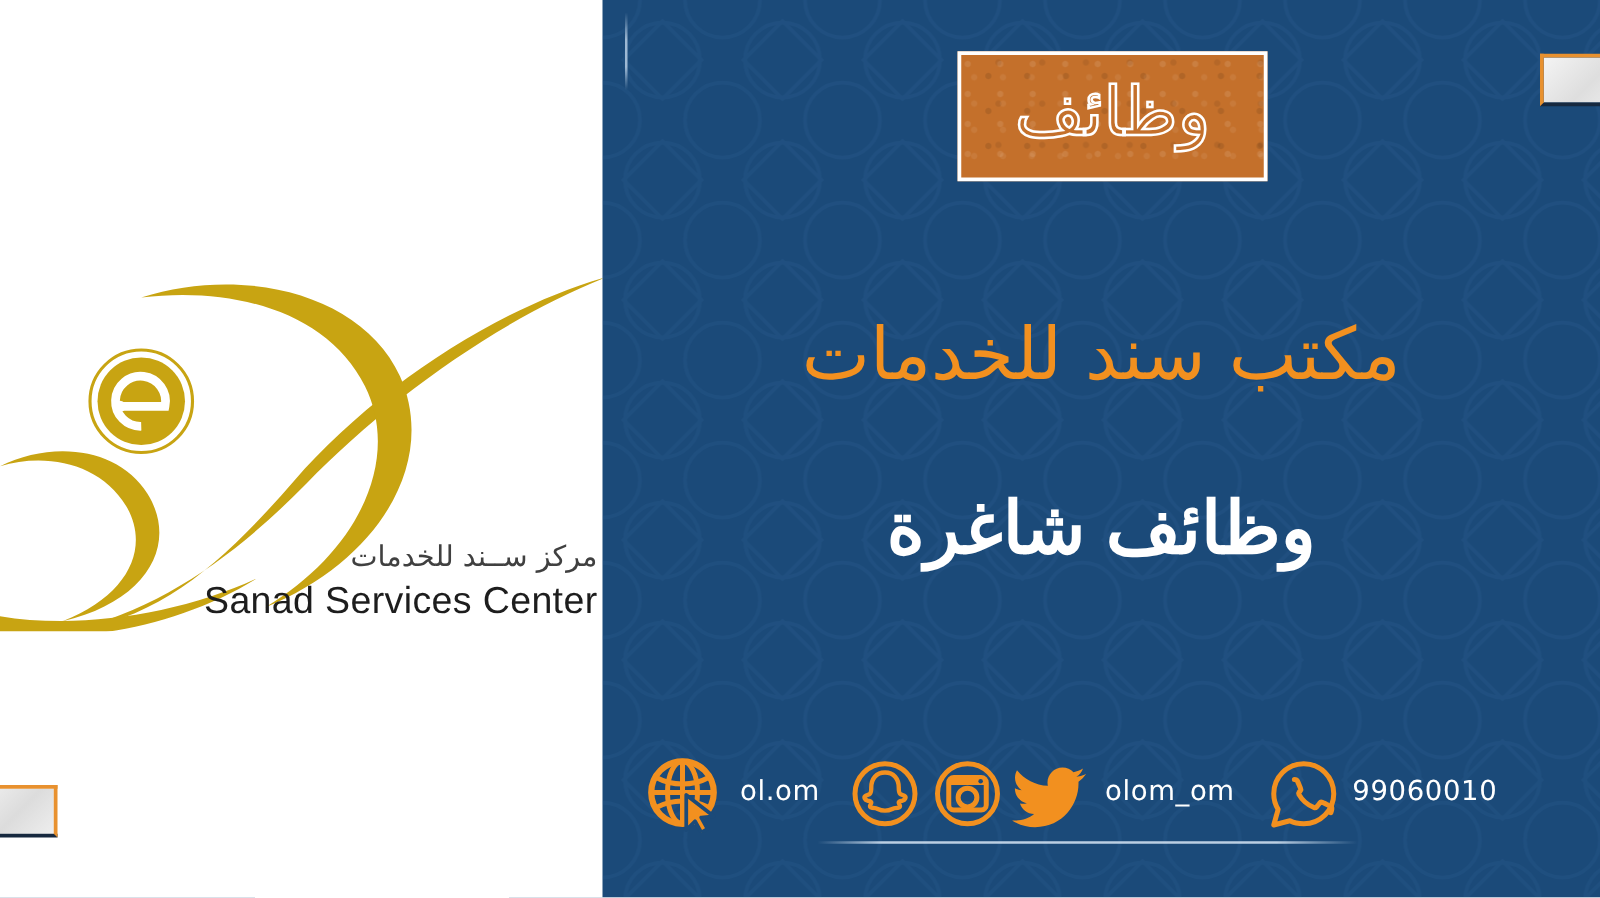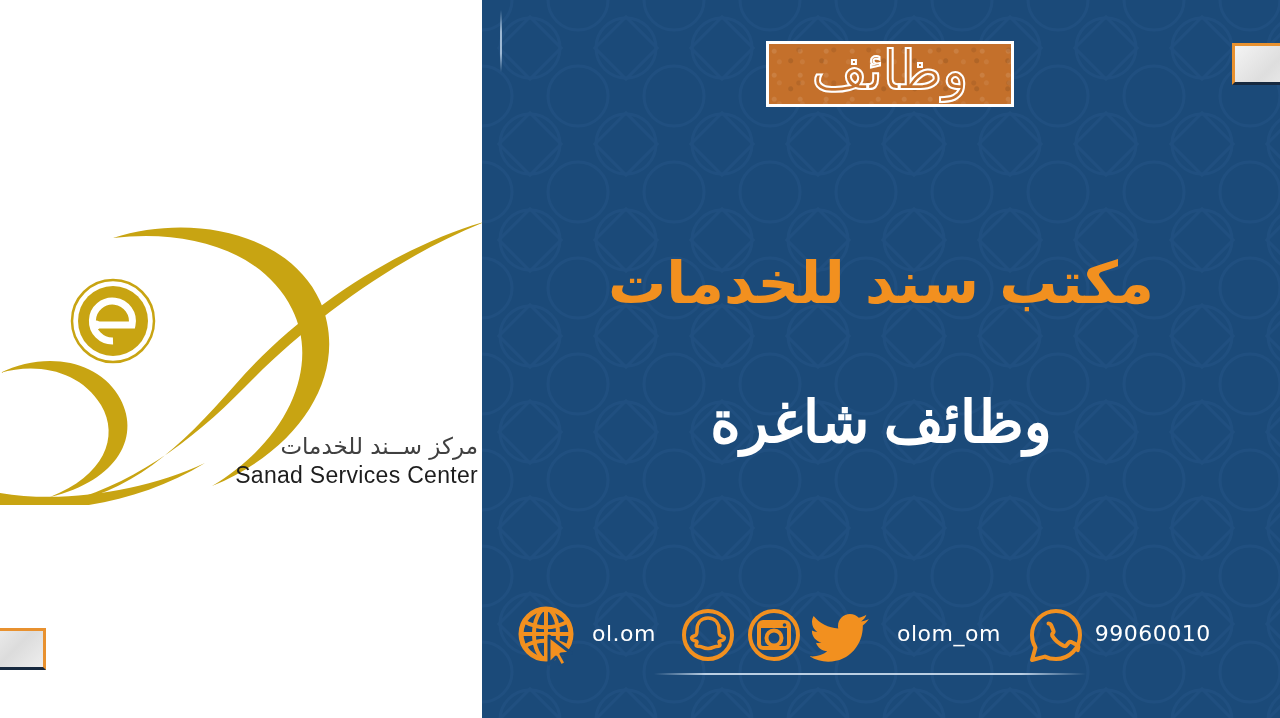--- a/index.html
+++ b/index.html
@@ -56,21 +56,21 @@
     color: #404040;
     letter-spacing: 0px;
     line-height: 1.25;
     white-space: nowrap;
     padding-right: 2px;
   }
   .brand-en {
     font-family: "Liberation Sans", "DejaVu Sans", sans-serif;
     direction: ltr;
     text-align: right;
-    font-size: 23px;
+    font-size: 30px;
     color: #1d1d1d;
     line-height: 1.3;
     letter-spacing: 0.3px;
     padding-right: 2px;
     white-space: nowrap;
     margin-left: 43px;
   }
 
   
   .deco-card {
@@ -114,21 +114,21 @@
     inset: 0;
     opacity: 0.5;
   }
 
   
   .badge {
     position: absolute;
     left: 284px;   
     top: 41px;
     width: 248px;
-    height: 66px;
+    height: 104px;
     box-sizing: border-box;
     border: 3px solid #ffffff;
     background-color: #c4702b;
     background-image:
       radial-gradient(circle at 20% 30%, rgba(255,255,255,.10) 0 2px, transparent 3px),
       radial-gradient(circle at 70% 60%, rgba(0,0,0,.10) 0 2px, transparent 3px),
       radial-gradient(circle at 45% 85%, rgba(255,255,255,.07) 0 2px, transparent 3px),
       radial-gradient(circle at 85% 18%, rgba(0,0,0,.08) 0 2px, transparent 3px);
     background-size: 26px 24px, 31px 28px, 23px 21px, 35px 33px;
     display: flex;
@@ -149,35 +149,35 @@
 
   
   .headline {
     position: absolute;
     left: 0;
     top: 250px;
     width: 798px;
     text-align: center;
     direction: rtl;
     font-family: "DejaVu Sans", "Liberation Sans", sans-serif;
-    font-weight: bold;
+    font-weight: normal;
     font-size: 58px;
     line-height: 1.15;
     color: #f2901f;
     letter-spacing: 0px;
     white-space: nowrap;
   }
   .subhead {
     position: absolute;
     left: 0;
     top: 390px;
     width: 798px;
     text-align: center;
     direction: rtl;
-    font-family: Liberation Serif, serif;
+    font-family: Liberation Sans, sans-serif;
     font-weight: bold;
     font-size: 58px;
     line-height: 1.15;
     color: #ffffff;
     white-space: nowrap;
   }
 
   
   .social-bar {
     position: absolute;
@@ -325,21 +325,21 @@
         <svg class="s-icon" width="60" height="56" viewBox="0 0 60 56">
           <path d="M58 12.5 c-2.2 1 -4.5 1.6 -6.9 1.9 2.5 -1.5 4.4 -3.8 5.3 -6.6
                    -2.3 1.4 -4.9 2.4 -7.6 2.9 -2.2 -2.3 -5.3 -3.8 -8.8 -3.8
                    -6.6 0 -12 5.4 -12 12 0 .9 .1 1.9 .3 2.7 -10 -.5 -18.8 -5.3 -24.7 -12.5
                    -1 1.8 -1.6 3.8 -1.6 6 0 4.2 2.1 7.8 5.3 10 -2 -.1 -3.8 -.6 -5.4 -1.5 v.2
                    c0 5.8 4.1 10.7 9.6 11.8 -1 .3 -2.1 .4 -3.2 .4 -.8 0 -1.5 -.1 -2.3 -.2
                    1.5 4.8 6 8.3 11.3 8.4 -4.1 3.2 -9.3 5.2 -15 5.2 -1 0 -1.9 -.1 -2.9 -.2
                    5.4 3.5 11.8 5.5 18.7 5.5 22.4 0 34.7 -18.6 34.7 -34.7 v-1.6
                    c2.4 -1.7 4.4 -3.9 6.2 -6.4 Z" fill="#f2901f"></path>
         </svg>
-        <span class="s-label" style="margin-left:27px;">olom_om</span>
+        <span class="s-label" style="margin-left:14px;">olom_om</span>
       </div>
 
       <div class="s-item" style="margin-left:26px;">
         <svg class="s-icon" width="58" height="58" viewBox="0 0 58 58">
           <path d="M29 5 C 15.7 5 5 15.7 5 29 c0 4.6 1.3 8.9 3.5 12.5 L5 54 l12.9 -3.4
                    C21.4 52.4 25.1 53 29 53 c13.3 0 24 -10.7 24 -24 S42.3 5 29 5 Z" fill="none" stroke="#f2901f" stroke-width="4" stroke-linejoin="round"></path>
           <path d="M21.5 17.5 c1.2 0 1.9 .1 2.5 1.4 .7 1.6 2.3 5.5 2.5 5.9 .2 .4 .3 .9 0 1.4
                    -.3 .5 -.5 .8 -1 1.3 -.4 .5 -.9 1.1 -.4 2 .5 .9 2.3 3.8 4.9 6.1
                    3.4 3 6.2 4 7.1 4.4 .9 .4 1.5 .3 2 -.2 .5 -.6 2.2 -2.6 2.8 -3.5
                    .6 -.9 1.2 -.7 2 -.4 .8 .3 5 2.4 5.8 2.8 .8 .4 1.4 .6 1.6 1

